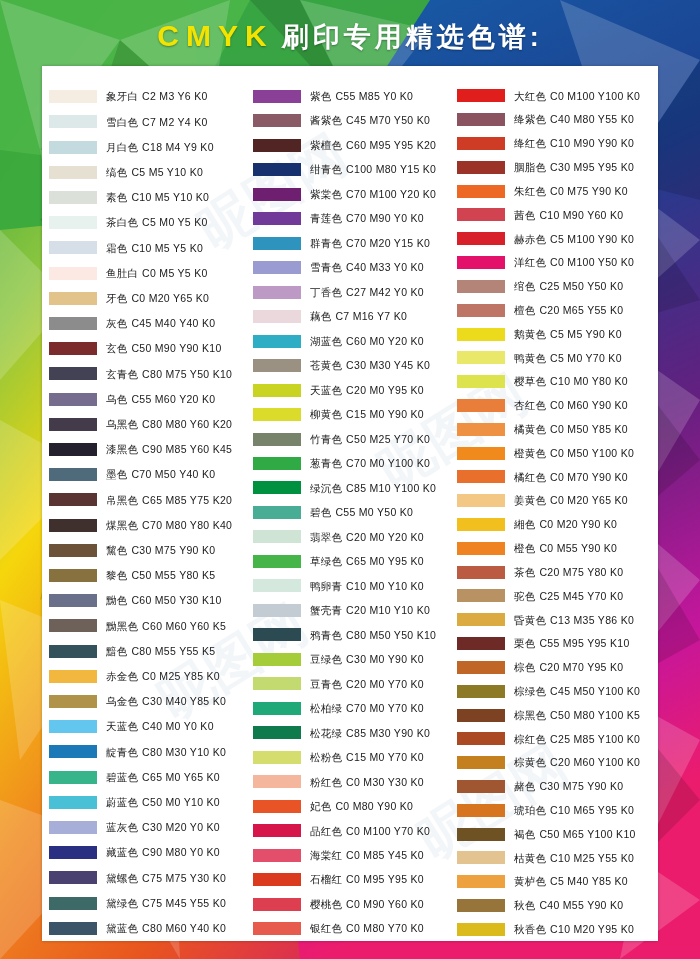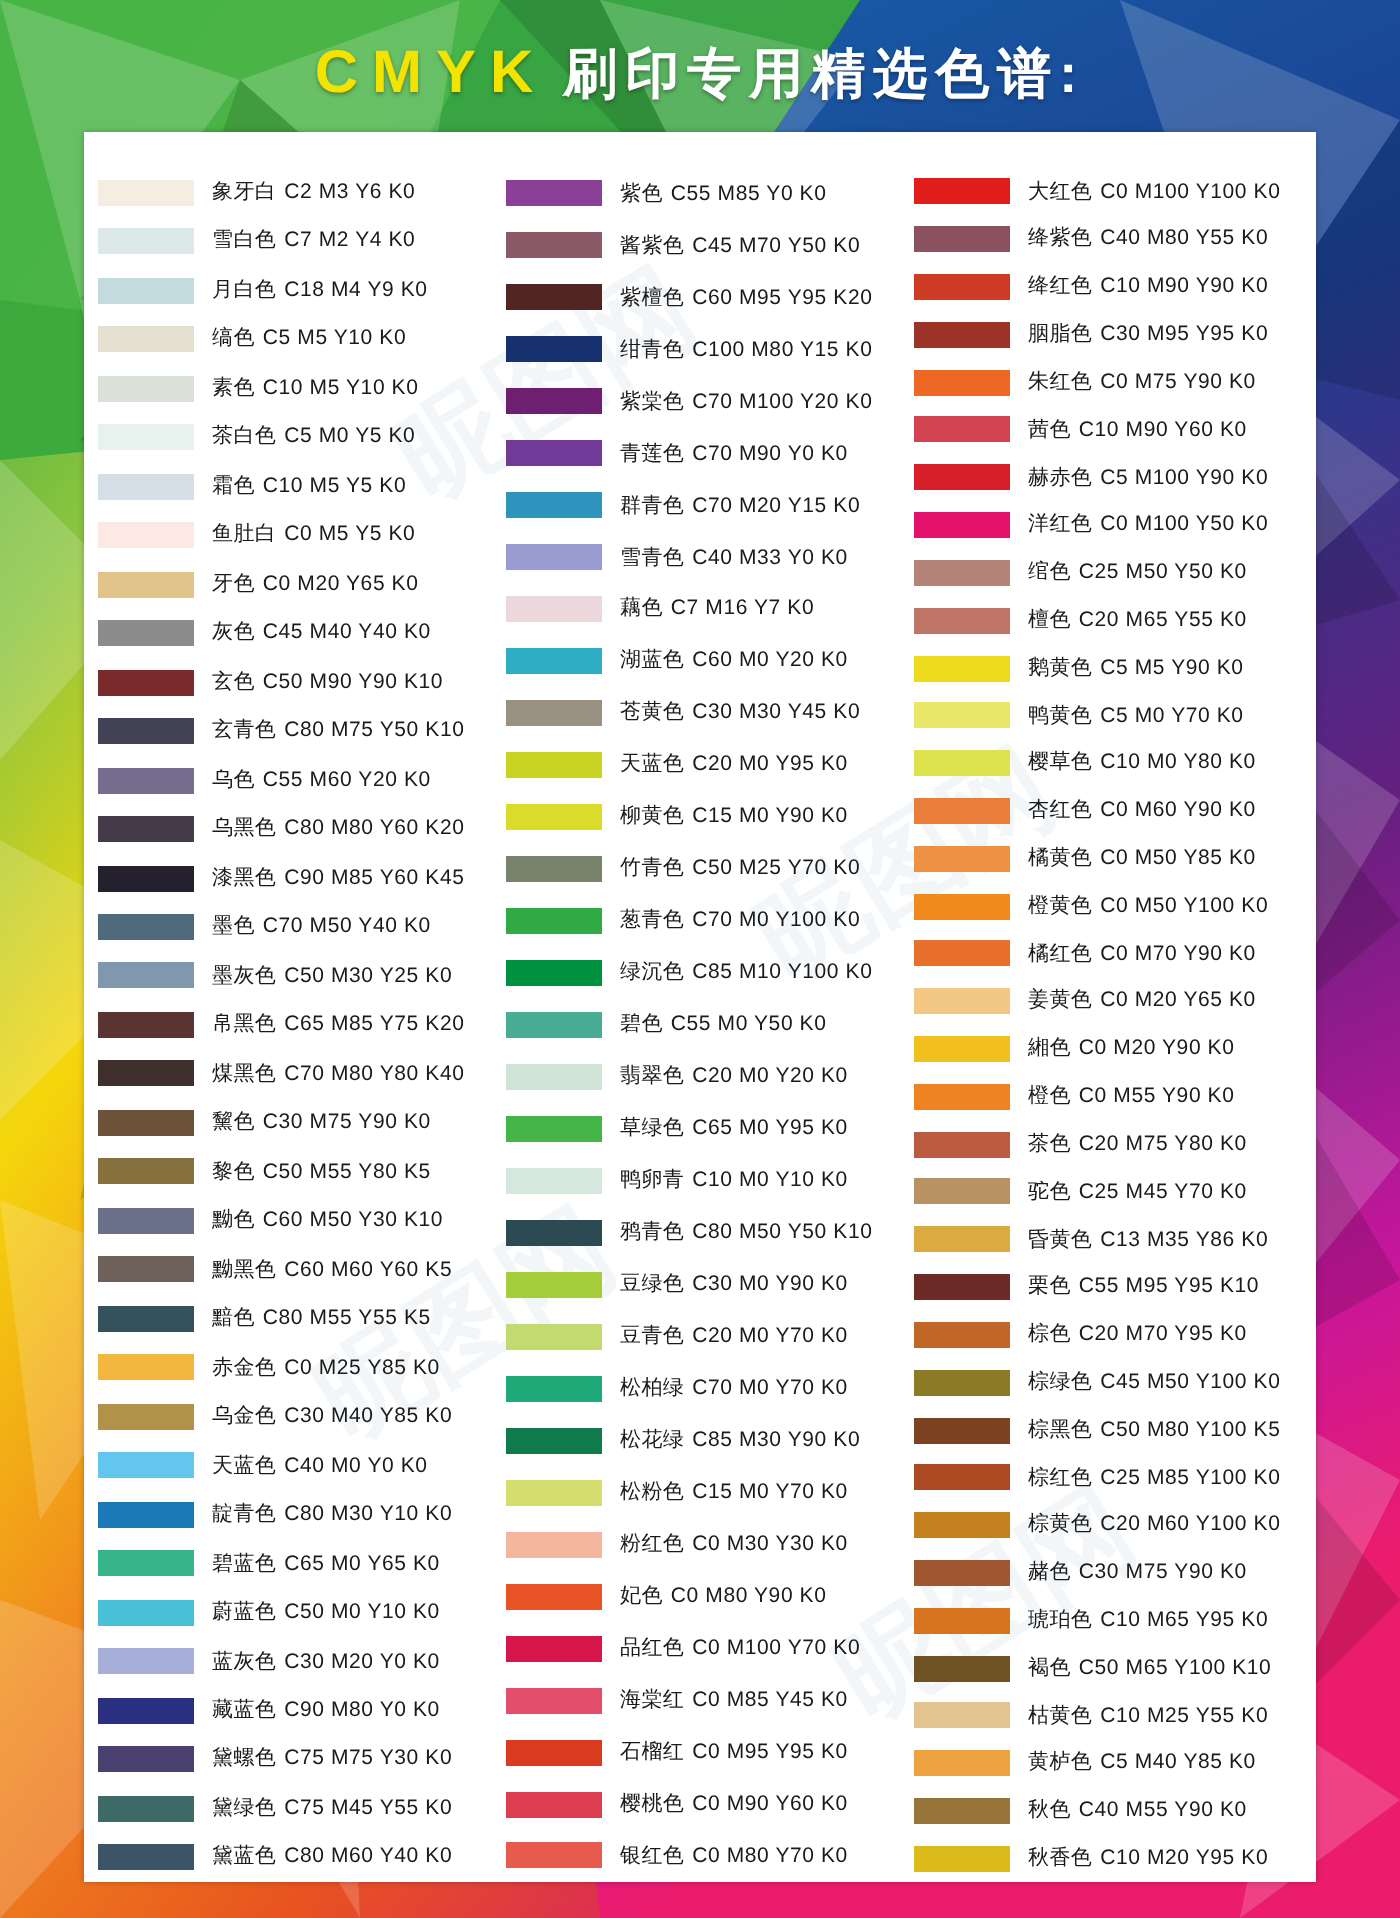--- a/index.html
+++ b/index.html
@@ -213,24 +213,20 @@
         </div>
         <div class="row">
           <span class="sw" style="background: rgb(37, 32, 46);"></span>
           <span class="lbl"><span class="nm">漆黑色</span><span class="vals">C90  M85  Y60  K45</span></span>
         </div>
         <div class="row">
           <span class="sw" style="background: rgb(79, 106, 122);"></span>
           <span class="lbl"><span class="nm">墨色</span><span class="vals">C70  M50  Y40  K0</span></span>
         </div>
         <div class="row">
-          <span class="sw" style="background: rgb(128, 152, 173);"></span>
-          <span class="lbl"><span class="nm">墨灰色</span><span class="vals">C50  M30  Y25  K0</span></span>
-        </div>
-        <div class="row">
           <span class="sw" style="background: rgb(90, 51, 51);"></span>
           <span class="lbl"><span class="nm">帛黑色</span><span class="vals">C65  M85  Y75  K20</span></span>
         </div>
         <div class="row">
           <span class="sw" style="background: rgb(63, 48, 45);"></span>
           <span class="lbl"><span class="nm">煤黑色</span><span class="vals">C70  M80  Y80  K40</span></span>
         </div>
         <div class="row">
           <span class="sw" style="background: rgb(107, 82, 56);"></span>
           <span class="lbl"><span class="nm">黧色</span><span class="vals">C30  M75  Y90  K0</span></span>
@@ -323,20 +319,24 @@
         </div>
         <div class="row">
           <span class="sw" style="background: rgb(47, 148, 189);"></span>
           <span class="lbl"><span class="nm">群青色</span><span class="vals">C70  M20  Y15  K0</span></span>
         </div>
         <div class="row">
           <span class="sw" style="background: rgb(154, 155, 208);"></span>
           <span class="lbl"><span class="nm">雪青色</span><span class="vals">C40  M33  Y0  K0</span></span>
         </div>
         <div class="row">
+          <span class="sw" style="background: rgb(189, 153, 198);"></span>
+          <span class="lbl"><span class="nm">丁香色</span><span class="vals">C27  M42  Y0  K0</span></span>
+        </div>
+        <div class="row">
           <span class="sw" style="background: rgb(234, 216, 221);"></span>
           <span class="lbl"><span class="nm">藕色</span><span class="vals">C7  M16  Y7  K0</span></span>
         </div>
         <div class="row">
           <span class="sw" style="background: rgb(46, 173, 196);"></span>
           <span class="lbl"><span class="nm">湖蓝色</span><span class="vals">C60  M0  Y20  K0</span></span>
         </div>
         <div class="row">
           <span class="sw" style="background: rgb(154, 145, 130);"></span>
           <span class="lbl"><span class="nm">苍黄色</span><span class="vals">C30  M30  Y45  K0</span></span>
@@ -371,20 +371,24 @@
         </div>
         <div class="row">
           <span class="sw" style="background: rgb(69, 181, 73);"></span>
           <span class="lbl"><span class="nm">草绿色</span><span class="vals">C65  M0  Y95  K0</span></span>
         </div>
         <div class="row">
           <span class="sw" style="background: rgb(213, 232, 221);"></span>
           <span class="lbl"><span class="nm">鸭卵青</span><span class="vals">C10  M0  Y10  K0</span></span>
         </div>
         <div class="row">
+          <span class="sw" style="background: rgb(194, 204, 210);"></span>
+          <span class="lbl"><span class="nm">蟹壳青</span><span class="vals">C20  M10  Y10  K0</span></span>
+        </div>
+        <div class="row">
           <span class="sw" style="background: rgb(44, 74, 82);"></span>
           <span class="lbl"><span class="nm">鸦青色</span><span class="vals">C80  M50  Y50  K10</span></span>
         </div>
         <div class="row">
           <span class="sw" style="background: rgb(165, 205, 57);"></span>
           <span class="lbl"><span class="nm">豆绿色</span><span class="vals">C30  M0  Y90  K0</span></span>
         </div>
         <div class="row">
           <span class="sw" style="background: rgb(195, 218, 113);"></span>
           <span class="lbl"><span class="nm">豆青色</span><span class="vals">C20  M0  Y70  K0</span></span>

